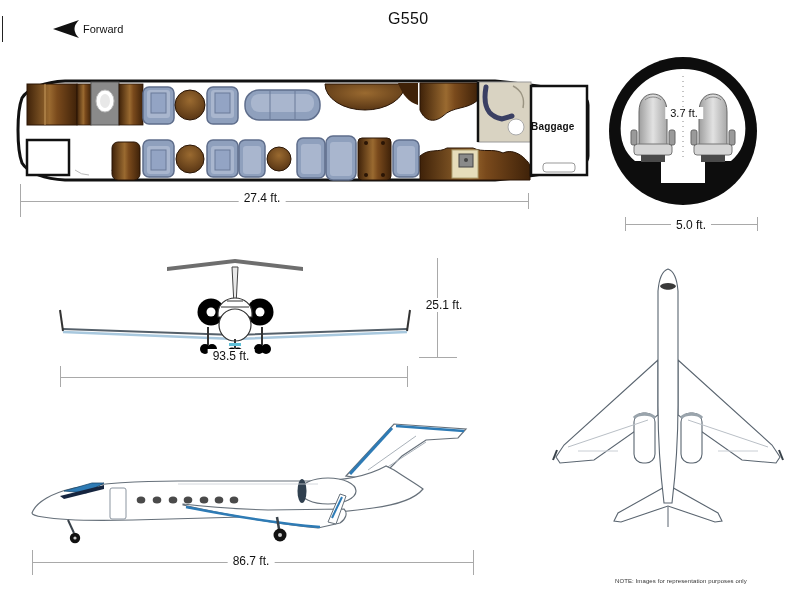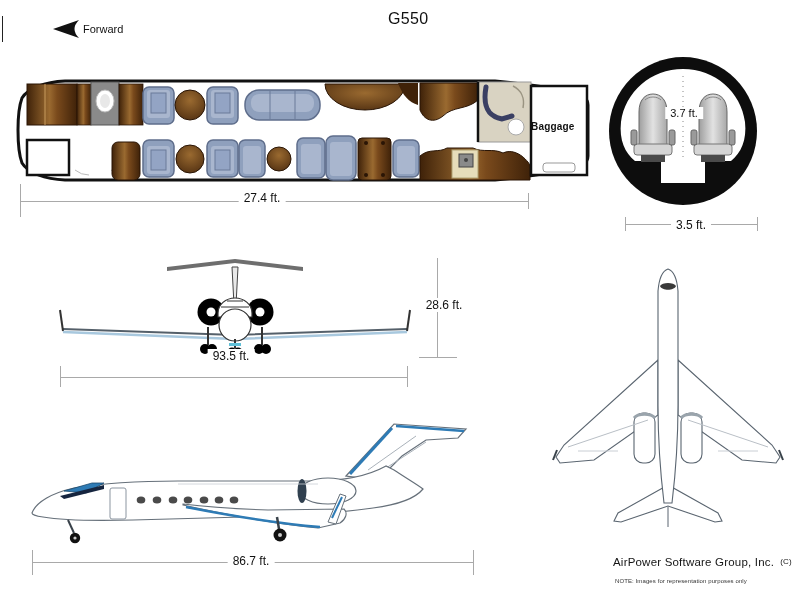--- a/index.html
+++ b/index.html
@@ -177,21 +177,21 @@
       <rect x="96" y="101" width="24" height="7" fill="#4a4a4a"></rect>
       <rect x="86" y="76" width="6" height="15" rx="2" fill="#9a9a9a" stroke="#666"></rect>
       <rect x="124" y="76" width="6" height="15" rx="2" fill="#9a9a9a" stroke="#666"></rect>
     </g>
   </svg>
   <div class="dim-label small-label" style="left:684px;top:113px;font-size:11px;">3.7 ft.</div>
 
   <div class="dim-v" style="left:625px;top:217px;height:14px;"></div>
   <div class="dim-h" style="left:625px;top:224px;width:132px;"></div>
   <div class="dim-v" style="left:757px;top:217px;height:14px;"></div>
-  <div class="dim-label" style="left:691px;top:225px;">3.5 ft.</div>
+  <div class="dim-label" style="left:691px;top:225px;">5.0 ft.</div>
 
   <svg class="abs" style="left:55px;top:255px;" width="360" height="105" viewBox="0 0 360 105">
 
     <polygon points="112,16 180,8 248,16 248,12 180,4 112,12" fill="#6e6e6e"></polygon>
     <path d="M177,12 L183,12 L181,50 L179,50 Z" fill="#e8e8e8" stroke="#444" stroke-width="1"></path>
 
     <path d="M8,74 L180,80 L352,74" fill="none" stroke="#55606a" stroke-width="2"></path>
     <path d="M8,77 L180,84 L352,77" fill="none" stroke="#a8c8de" stroke-width="2.5"></path>
     <path d="M5,55 L8,76" stroke="#333" stroke-width="2" fill="none"></path>
     <path d="M355,55 L352,76" stroke="#333" stroke-width="2" fill="none"></path>
@@ -214,21 +214,21 @@
       <circle cx="157" cy="94" r="5" fill="#000"></circle>
     <circle cx="177" cy="97" r="4.5" fill="#000"></circle>
       <circle cx="183" cy="97" r="4.5" fill="#000"></circle>
     <circle cx="204" cy="94" r="5" fill="#000"></circle>
       <circle cx="211" cy="94" r="5" fill="#000"></circle>
     <rect x="174" y="88" width="12" height="3" fill="#5fc0d8"></rect>
   </svg>
 
   <div class="dim-v" style="left:437px;top:258px;height:99px;"></div>
   <div class="dim-h" style="left:419px;top:357px;width:38px;"></div>
-  <div class="dim-label" style="left:444px;top:305px;">28.6 ft.</div>
+  <div class="dim-label" style="left:444px;top:305px;">25.1 ft.</div>
 
   <div class="dim-v" style="left:60px;top:366px;height:21px;"></div>
   <div class="dim-h" style="left:60px;top:377px;width:348px;"></div>
   <div class="dim-v" style="left:407px;top:366px;height:21px;"></div>
   <div class="dim-label" style="left:231px;top:356px;">93.5 ft.</div>
 
   <svg class="abs" style="left:548px;top:255px;" width="240" height="280" viewBox="0 0 240 280">
     <g stroke="#5a6570" stroke-width="1.1" fill="#fff">
 
       <path d="M110,105 L16,190 L8,202 L12,208 L46,205 L110,160 Z"></path>
@@ -295,18 +295,15 @@
       <circle cx="252" cy="123" r="6.5" fill="#111"></circle>
         <circle cx="252" cy="123" r="2" fill="#ccc"></circle>
     </g>
   </svg>
 
   <div class="dim-v" style="left:32px;top:550px;height:25px;"></div>
   <div class="dim-h" style="left:32px;top:562px;width:441px;"></div>
   <div class="dim-v" style="left:473px;top:550px;height:25px;"></div>
   <div class="dim-label" style="left:251px;top:561px;">86.7 ft.</div>
 
-  <div class="abs company" style="left:613px;top:556px;">
-    <span>AirPower Software Group, Inc.</span><span class="copy">(C)</span>
-  </div>
   <div class="abs note" style="left:615px;top:578px;">NOTE: Images for representation purposes only</div>
 
 </div>
 
 </body></html>

